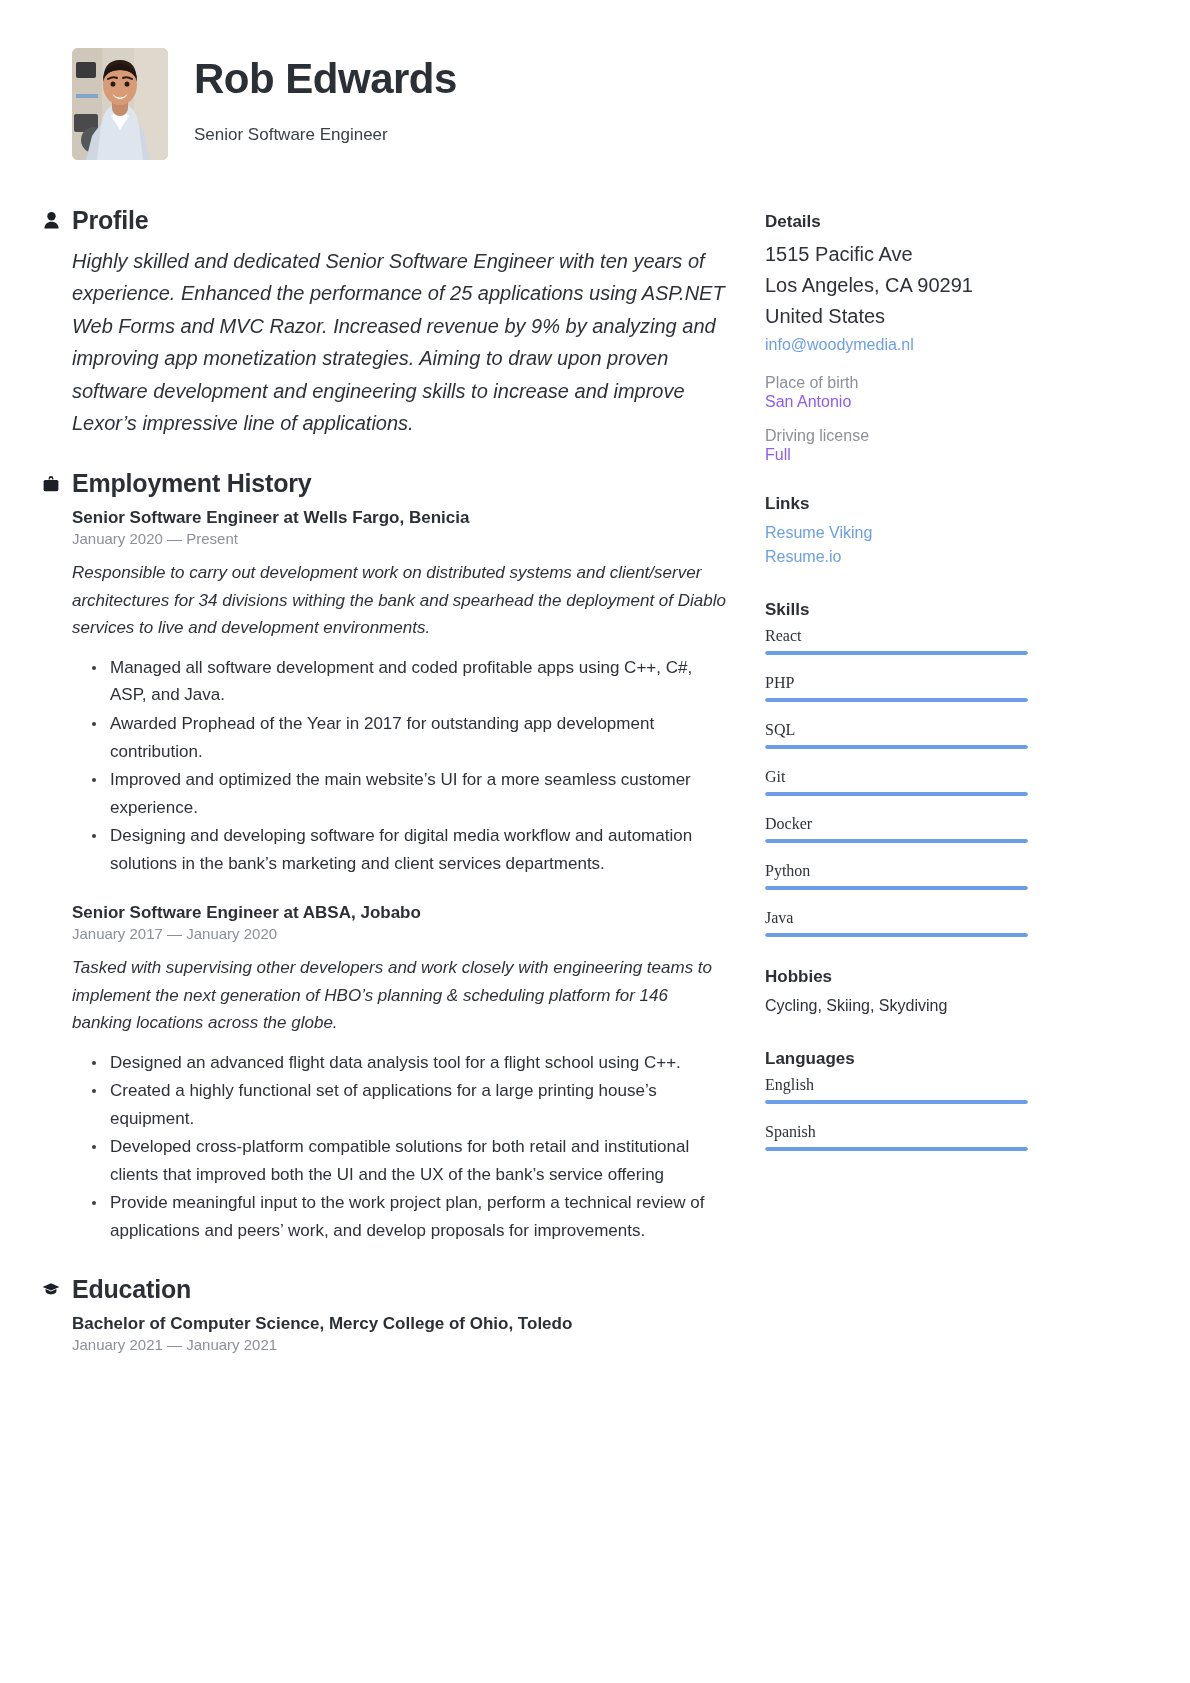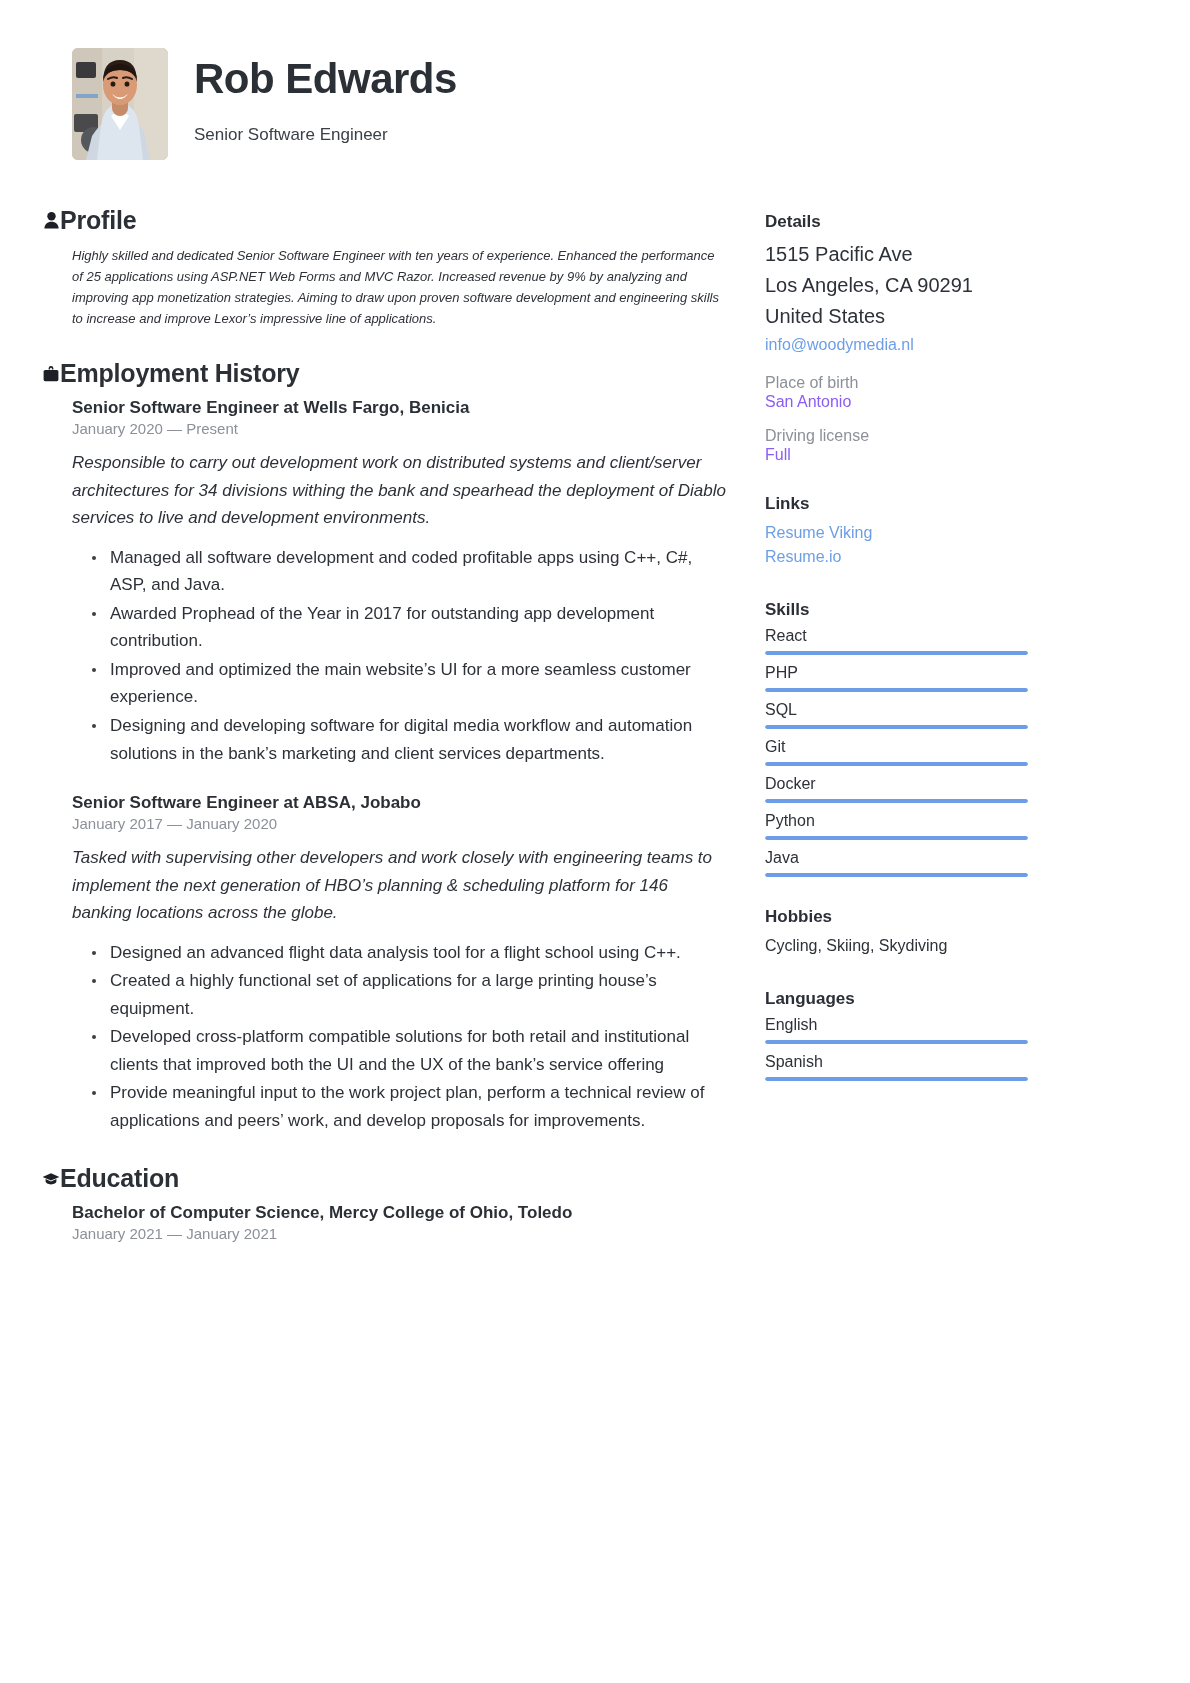--- a/index.html
+++ b/index.html
@@ -60,21 +60,21 @@
     align-items: flex-start;
   }
   .col-main { width: 655px; flex: 0 0 655px; }
   .col-side { width: 263px; flex: 0 0 263px; padding-top: 6px; }
 
   
   .section { margin-bottom: 30px; }
   .section-head {
     display: flex;
     align-items: center;
-    gap: 0;
+    gap: 12px;
     margin-bottom: 10px;
     margin-left: -30px;
     text-align: right;
   }
   .section-icon {
     width: 18px;
     height: 20px;
     display: flex;
     align-items: center;
     justify-content: center;
@@ -83,21 +83,21 @@
   }
   .section-icon svg { display: block; }
   .section-title {
     font-size: 25px;
     font-weight: 700;
     color: #2b2f36;
     letter-spacing: -0.2px;
   }
 
   .para-italic {
-    font-size: 13px;
+    font-size: 20px;
     font-style: italic;
     line-height: 1.62;
     color: #2d3138;
   }
 
   
   .entry { margin-bottom: 26px; }
   .entry:last-child { margin-bottom: 0; }
   .entry-title {
     font-size: 17px;
@@ -163,21 +163,21 @@
     font-size: 16px;
     color: #8b9099;
     margin-top: 16px;
   }
   .side-subvalue {
     font-size: 16px;
     color: #8b5cf6;
     margin-top: 1px;
   }
 
-  .rated-item { margin-bottom: 9px; }
+  .rated-item { margin-bottom: 19px; font-family: Liberation Serif, serif; }
   .rated-name {
     font-size: 16px;
     color: #2d3138;
     margin-bottom: 6px;
   }
   .rated-track {
     width: 100%;
     height: 4px;
     background: #e8ecf2;
     border-radius: 2px;

